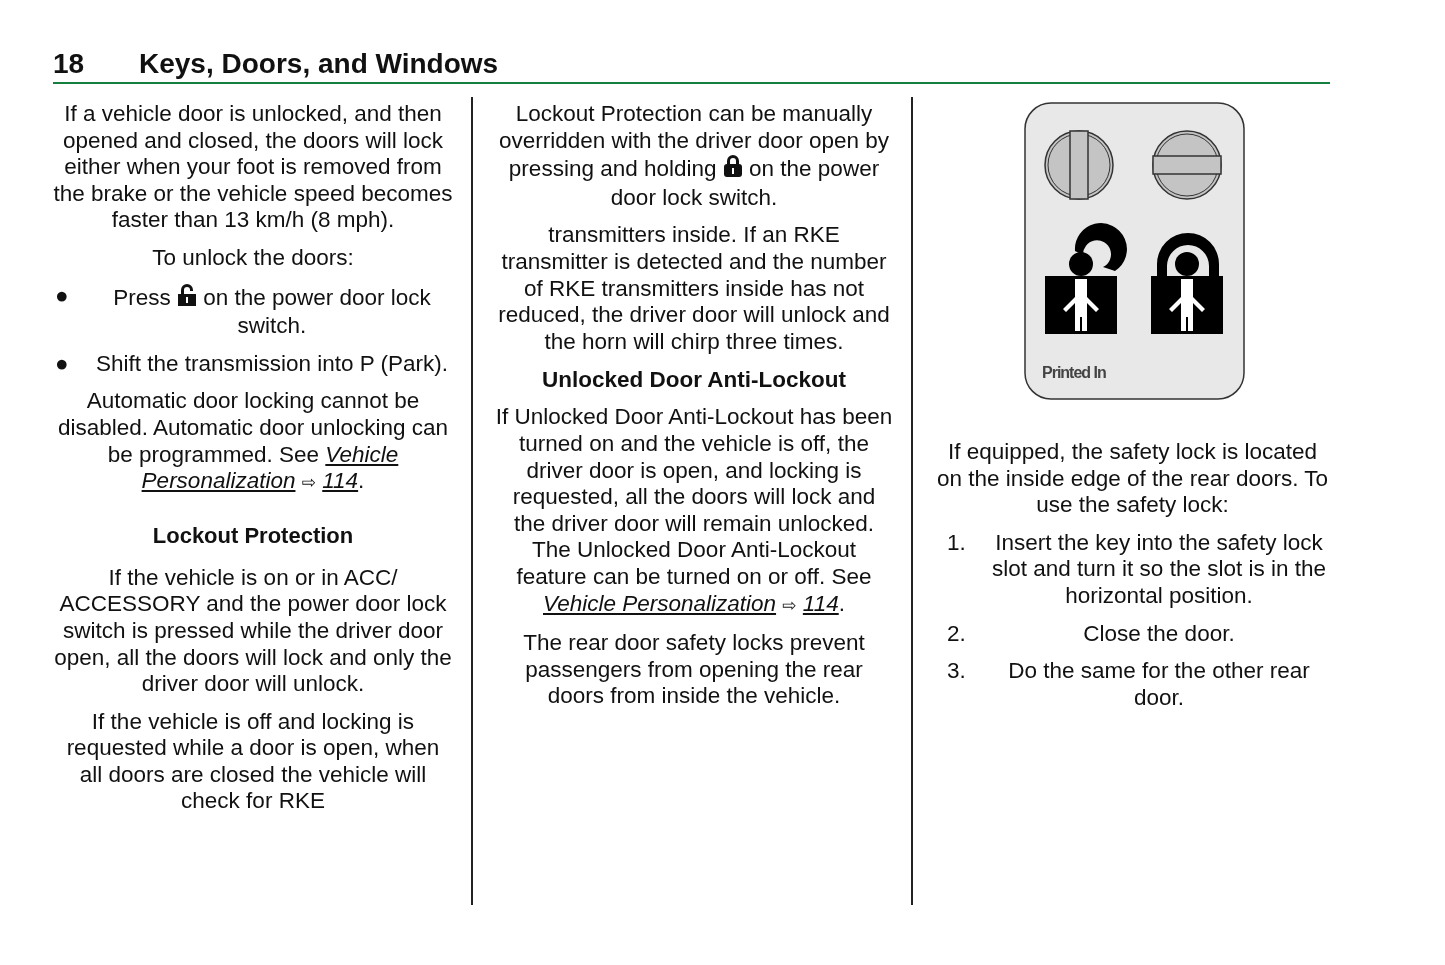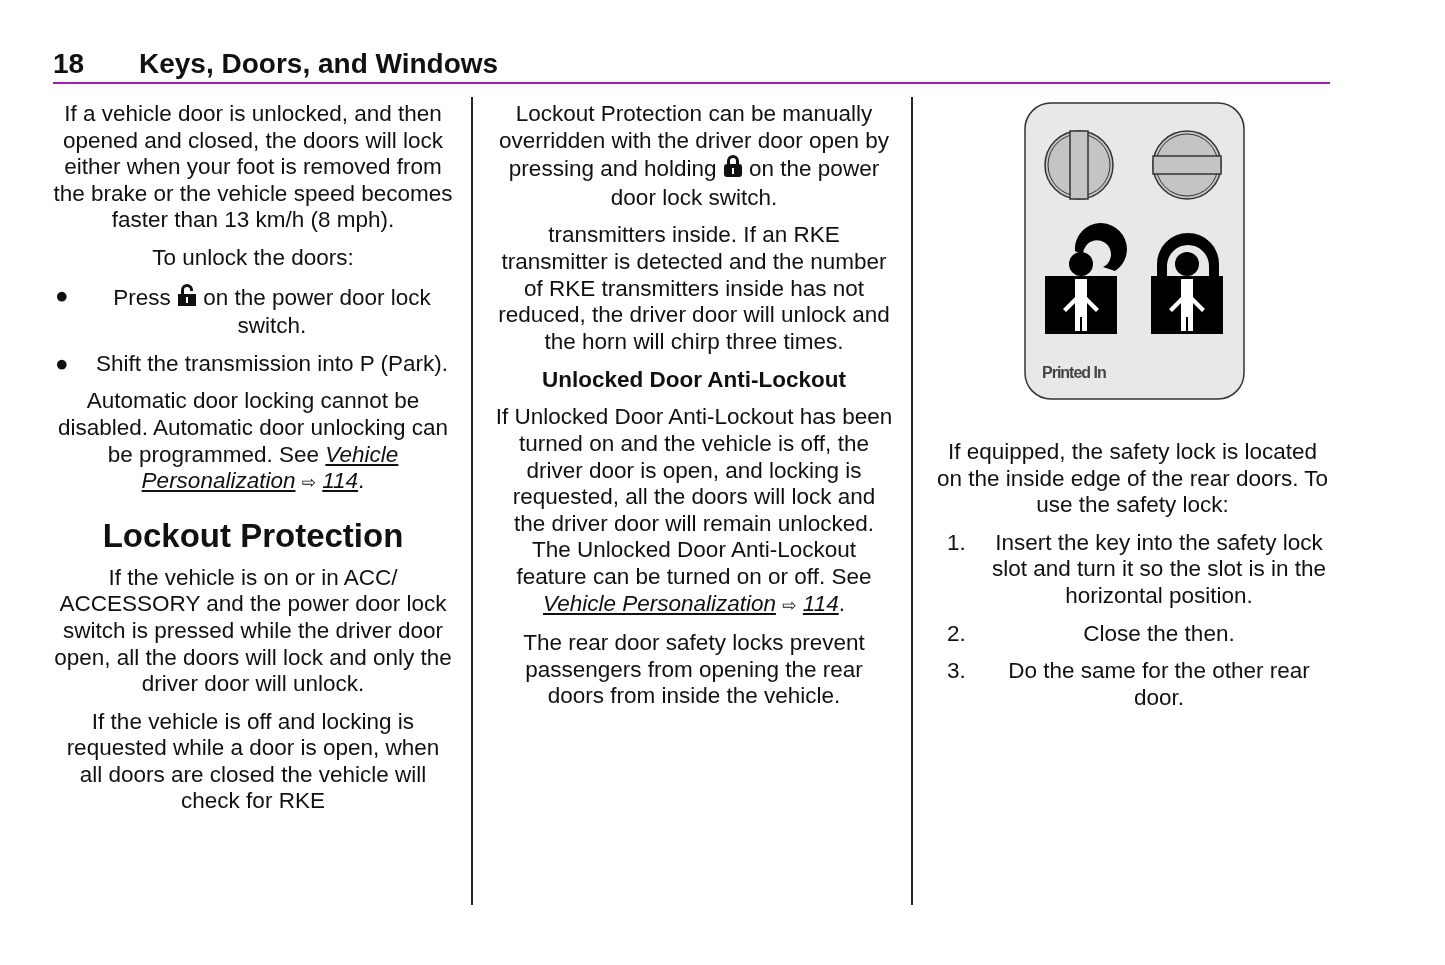--- a/index.html
+++ b/index.html
@@ -2,33 +2,33 @@
 <html><head>
 <meta charset="utf-8">
 <style>
   html, body { margin: 0; padding: 0; background: #ffffff; }
   body {
     width: 1445px; height: 965px; position: relative; overflow: hidden;
     font-family: "Liberation Sans", sans-serif; color: #111;
   }
   .header {
     position: absolute; left: 53px; top: 46px; width: 1277px; height: 36px;
-    border-bottom: 2px solid #a21caf;
+    border-bottom: 2px solid #15803d;
   }
   .page-num { position: absolute; left: 0; top: 2px; font-weight: bold; font-size: 28px; }
   .chapter { position: absolute; left: 86px; top: 2px; font-weight: bold; font-size: 28px; }
   .col { position: absolute; top: 101px; font-size: 22.5px; line-height: 26.6px; text-align: center; }
   .col1 { left: 53px; width: 400px; }
   .col2 { left: 494px; width: 400px; }
   .col3 { left: 935px; width: 395px; }
   .vrule { position: absolute; top: 97px; width: 1.5px; height: 808px; background: #222; }
   .vr1 { left: 471px; }
   .vr2 { left: 911px; }
   p { margin: 0 0 11px 0; }
-  h2 { font-size: 33px; font-weight: bold; margin: 22px 0 12px 0; line-height: 34px; }
+  h2 { font-size: 22px; font-weight: bold; margin: 22px 0 12px 0; line-height: 34px; }
   h3 { font-size: 22.5px; font-weight: bold; margin: 0 0 11px 0; line-height: 27px; }
   h3.big { font-size: 25px; margin-bottom: 36px; }
   .bullets { list-style: none; margin: 0 0 11px 0; padding: 0; }
   .bullets li { position: relative; padding-left: 38px; margin-bottom: 11px; }
   .bullets li .dot { position: absolute; left: 2px; top: 0; }
   .steps { list-style: none; margin: 0; padding: 0; }
   .steps li { position: relative; padding-left: 53px; margin-bottom: 11px; }
   .steps li .num { position: absolute; left: 12px; top: 0; }
   em { font-style: italic; text-decoration: underline; }
   .arrow { font-size: 17px; font-style: normal; }
@@ -122,20 +122,20 @@
     </svg>
   </div>
   <p>If equipped, the safety lock is located on the inside edge of the rear doors. To use the safety lock:</p>
   <ol class="steps">
     <li>
       <span class="num">1.</span>
       <span>Insert the key into the safety lock slot and turn it so the slot is in the horizontal position.</span>
     </li>
     <li>
       <span class="num">2.</span>
-      <span>Close the then.</span>
+      <span>Close the door.</span>
     </li>
     <li>
       <span class="num">3.</span>
       <span>Do the same for the other rear door.</span>
     </li>
   </ol>
 </div>
 
 </body></html>

